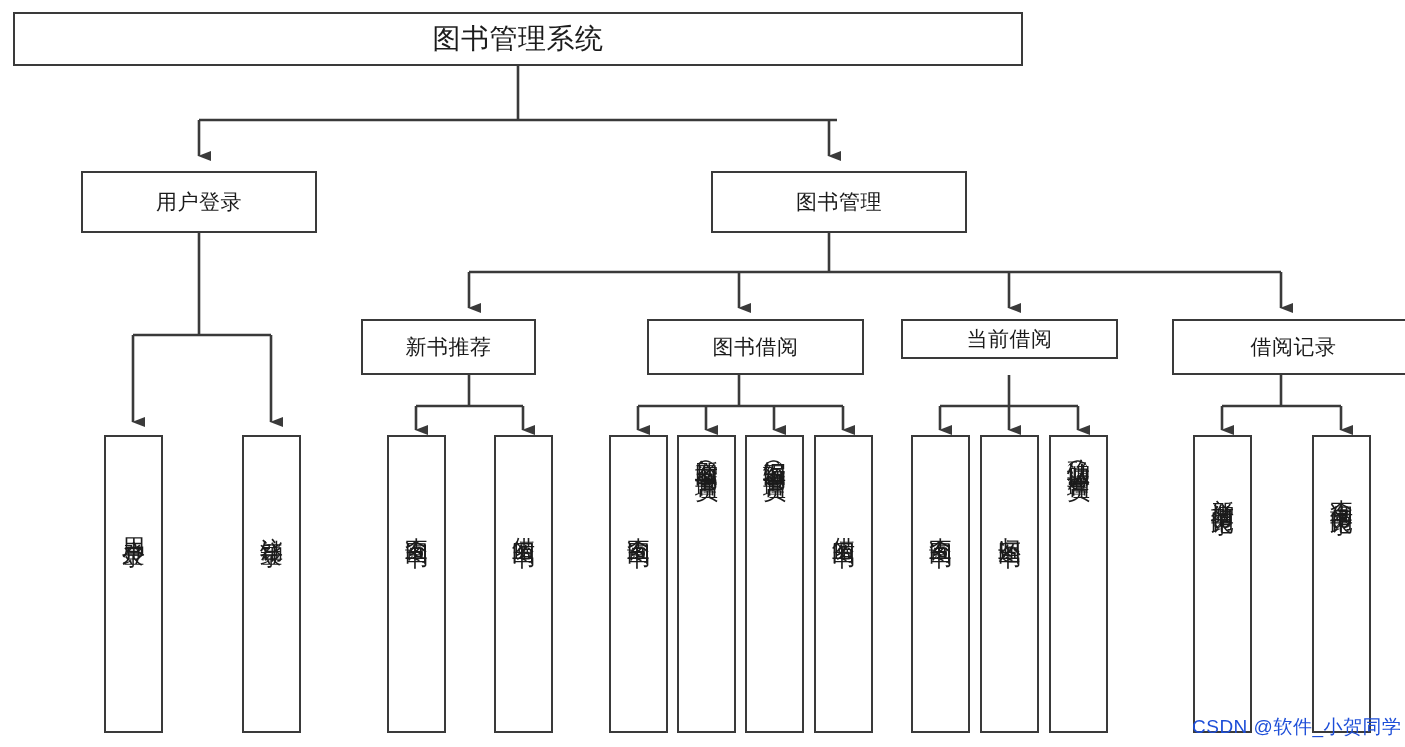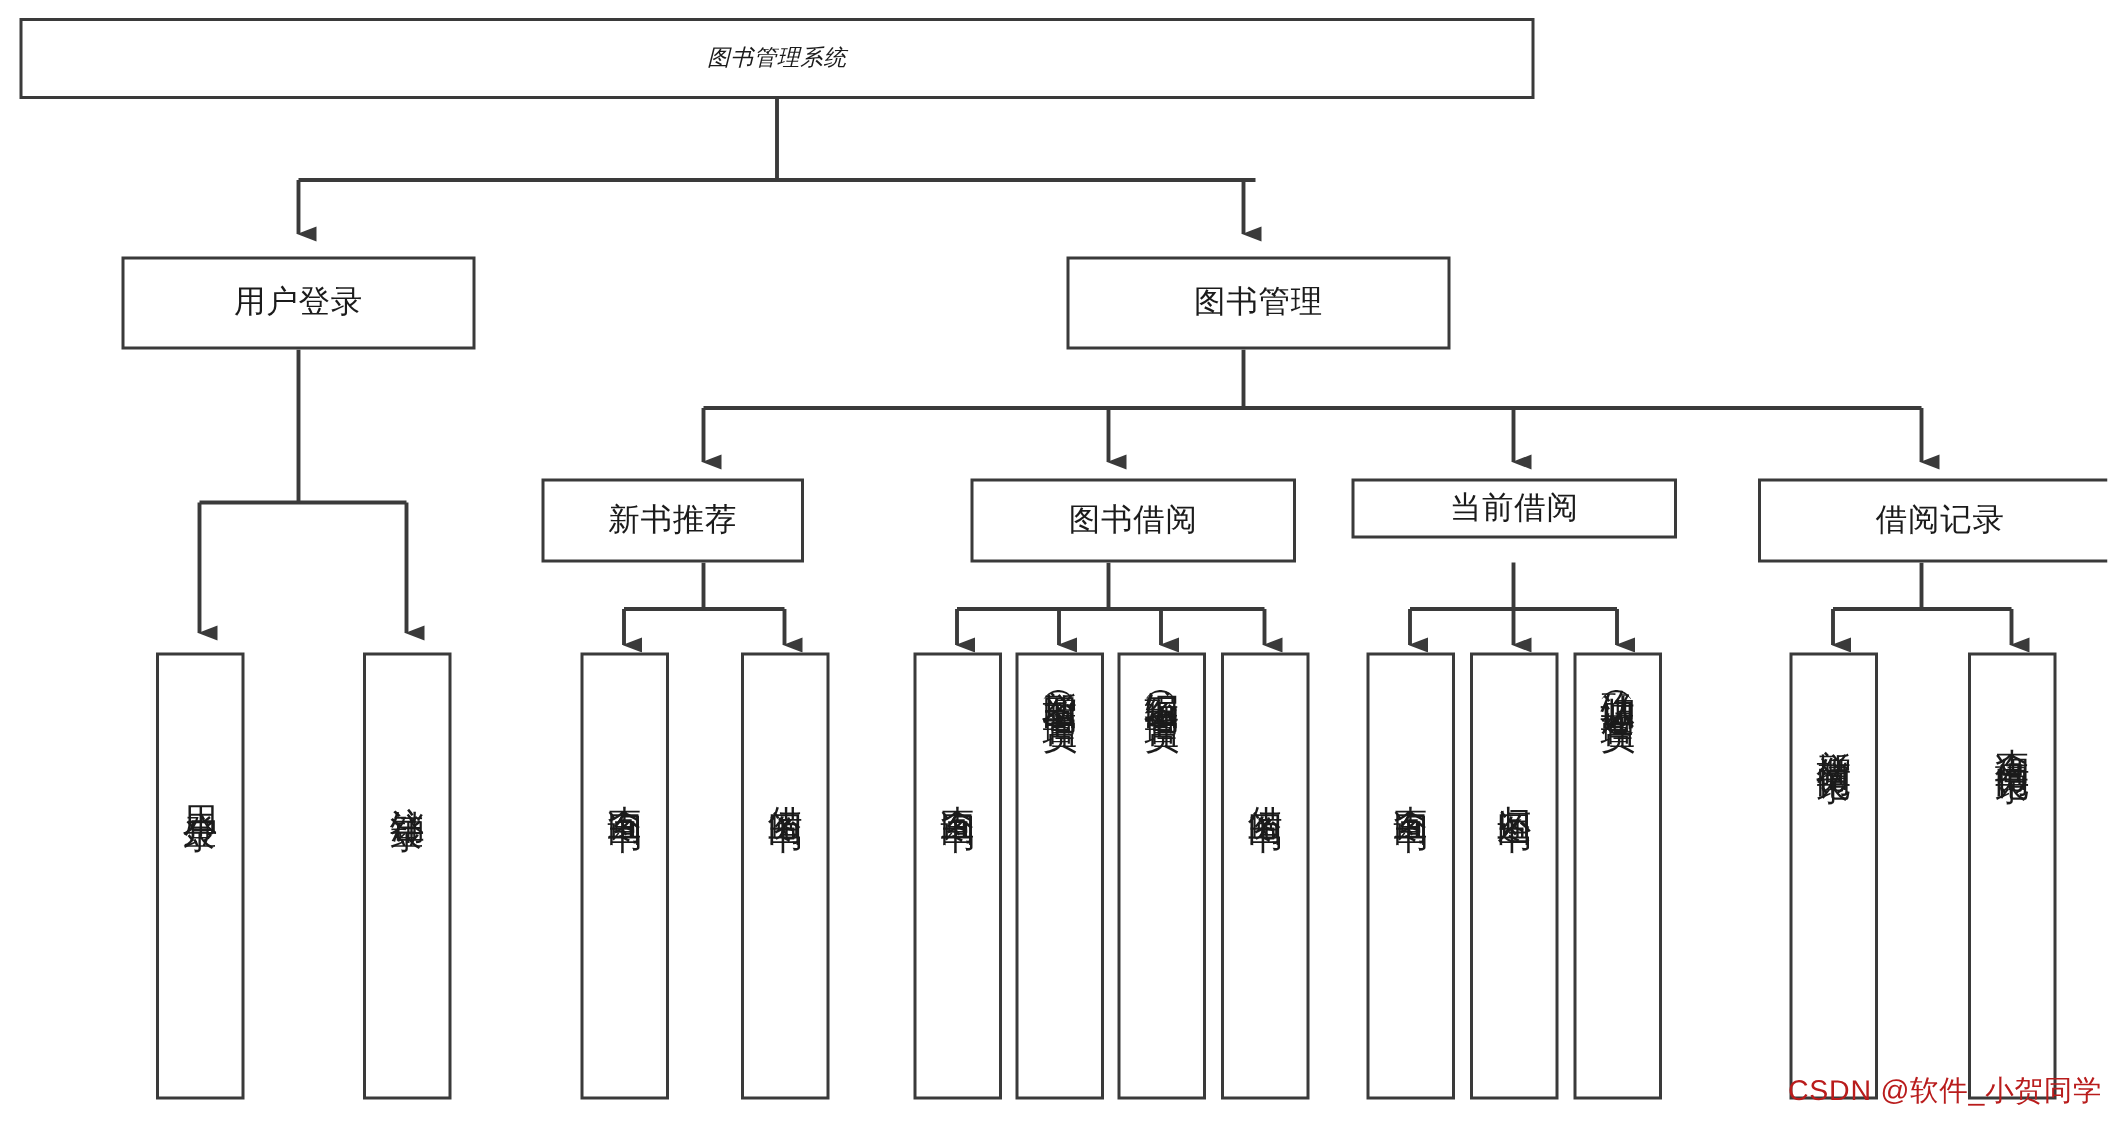--- a/index.html
+++ b/index.html
@@ -39,22 +39,21 @@
     display: block;
     line-height: 1.06;
     letter-spacing: 0.5px;
   }
   
   .node.horiz .lbl {
     font-size: 21px;
     white-space: nowrap;
   }
   .node.root .lbl {
-    font-size: 15px;
-    font-style: italic;
+    font-size: 28px;
   }
   
   .node.vert {
     align-items: flex-start;
     justify-content: center;
     padding-top: 4px;
   }
   .node.vert .lbl {
     writing-mode: vertical-rl;
     text-orientation: upright;
@@ -67,21 +66,21 @@
     margin-top: 78px;
   }
   .node.vert.midsm .lbl {
     margin-top: 40px;
   }
   .watermark {
     position: absolute;
     left: 1192px;
     top: 714px;
     font-size: 19px;
-    color: #b91c1c;
+    color: #1d4ed8;
     white-space: nowrap;
     letter-spacing: 0.5px;
   }
 </style>
 </head>
 <body>
 
 <div id="canvas">
 
   <svg class="wires" viewBox="0 0 1405 747">

